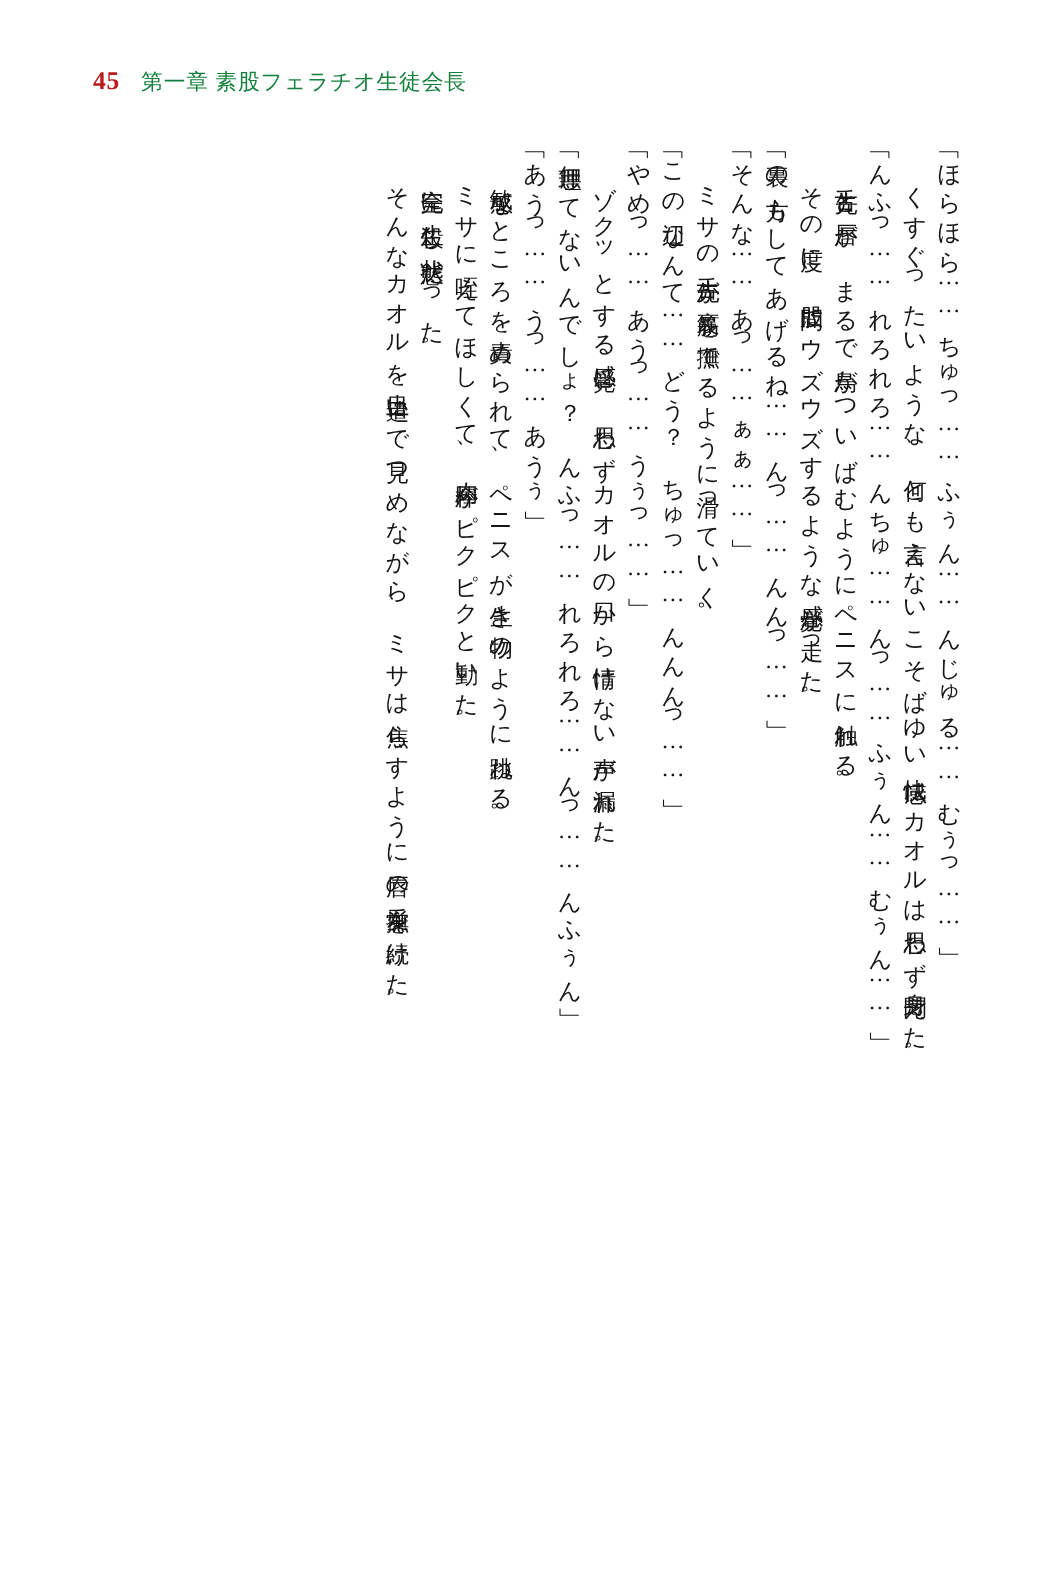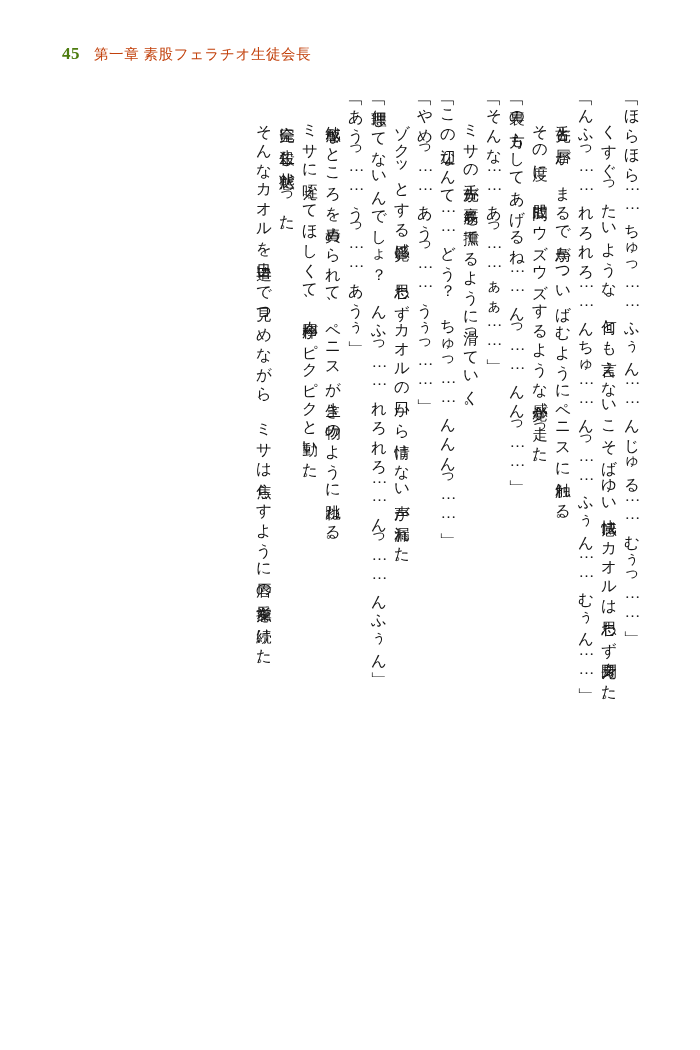--- a/index.html
+++ b/index.html
@@ -30,26 +30,26 @@
     left: 62px;
     display: flex;
     align-items: baseline;
     gap: 14px;
     white-space: nowrap;
   }
   .page-number {
     font-size: 17px;
     font-weight: bold;
     letter-spacing: 0.5px;
-    color: #4d7c0f;
+    color: #b91c1c;
   }
   .running-title {
     font-size: 14.5px;
     letter-spacing: 0.6px;
-    color: #c2410c;
+    color: #15803d;
   }
   
   .body-area {
     position: absolute;
     top: 96px;
     left: 60px;
     width: 580px;
     height: 870px;
     display: flex;
     flex-direction: row-reverse;

